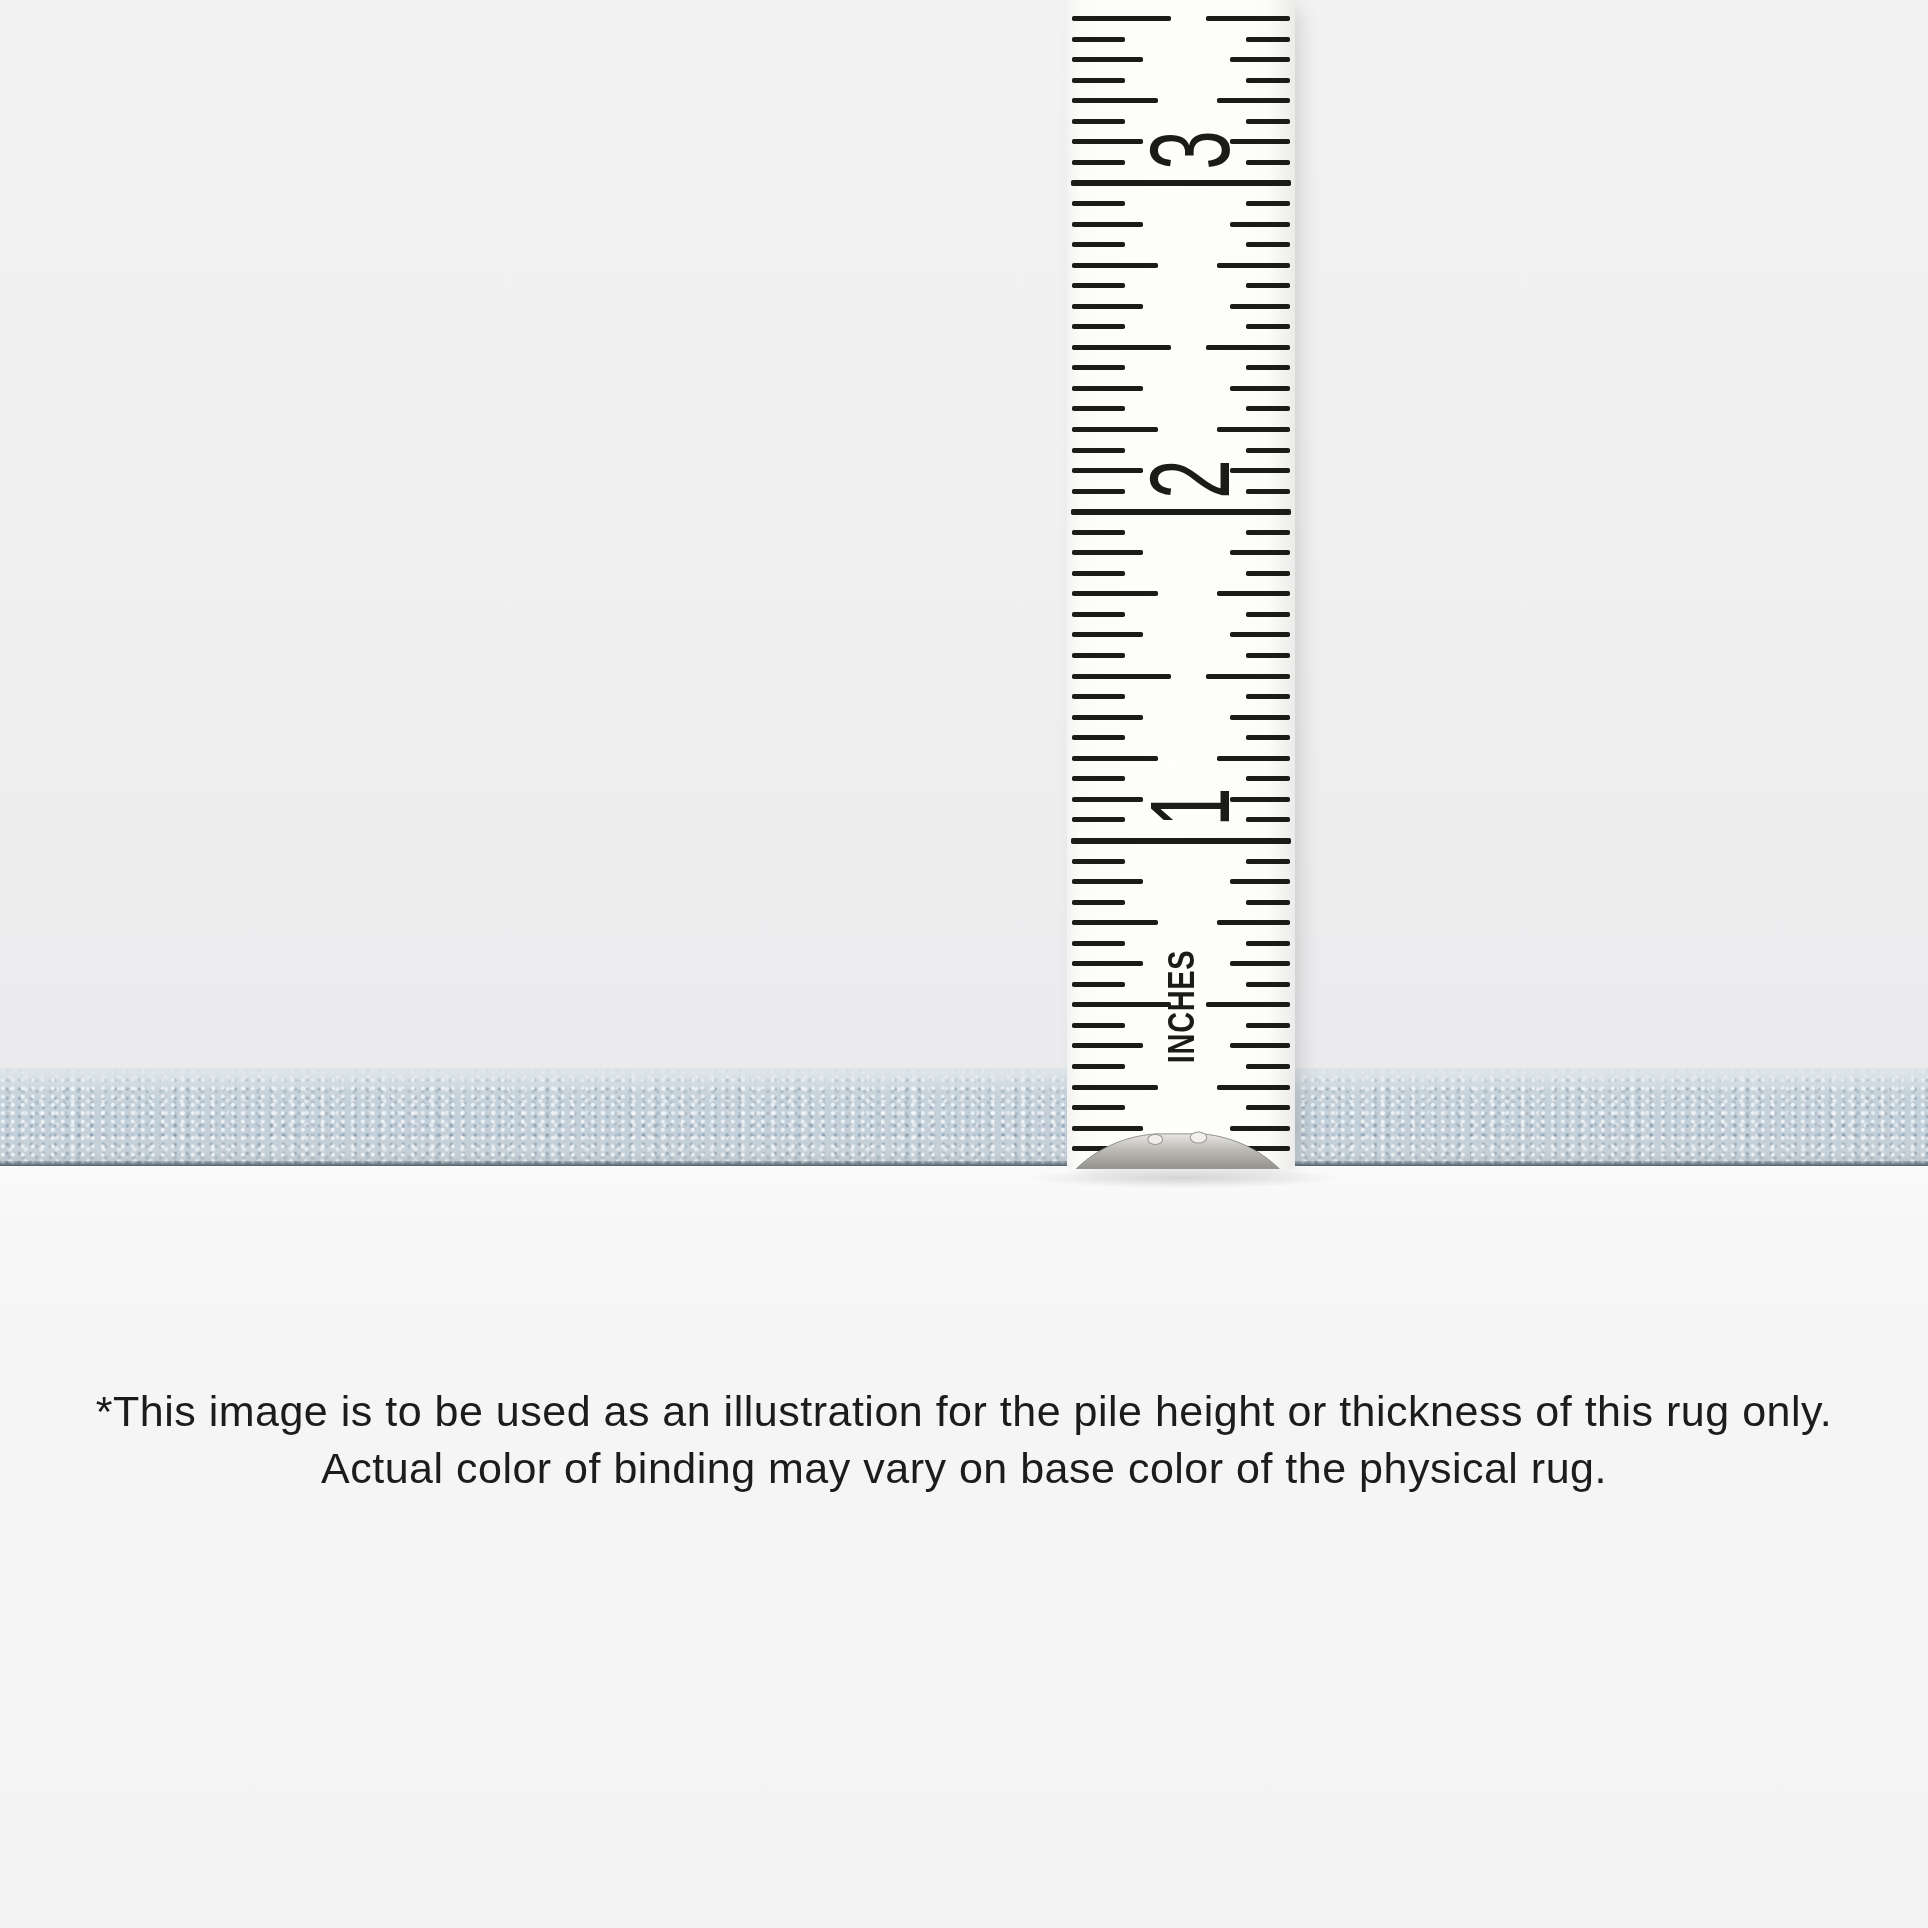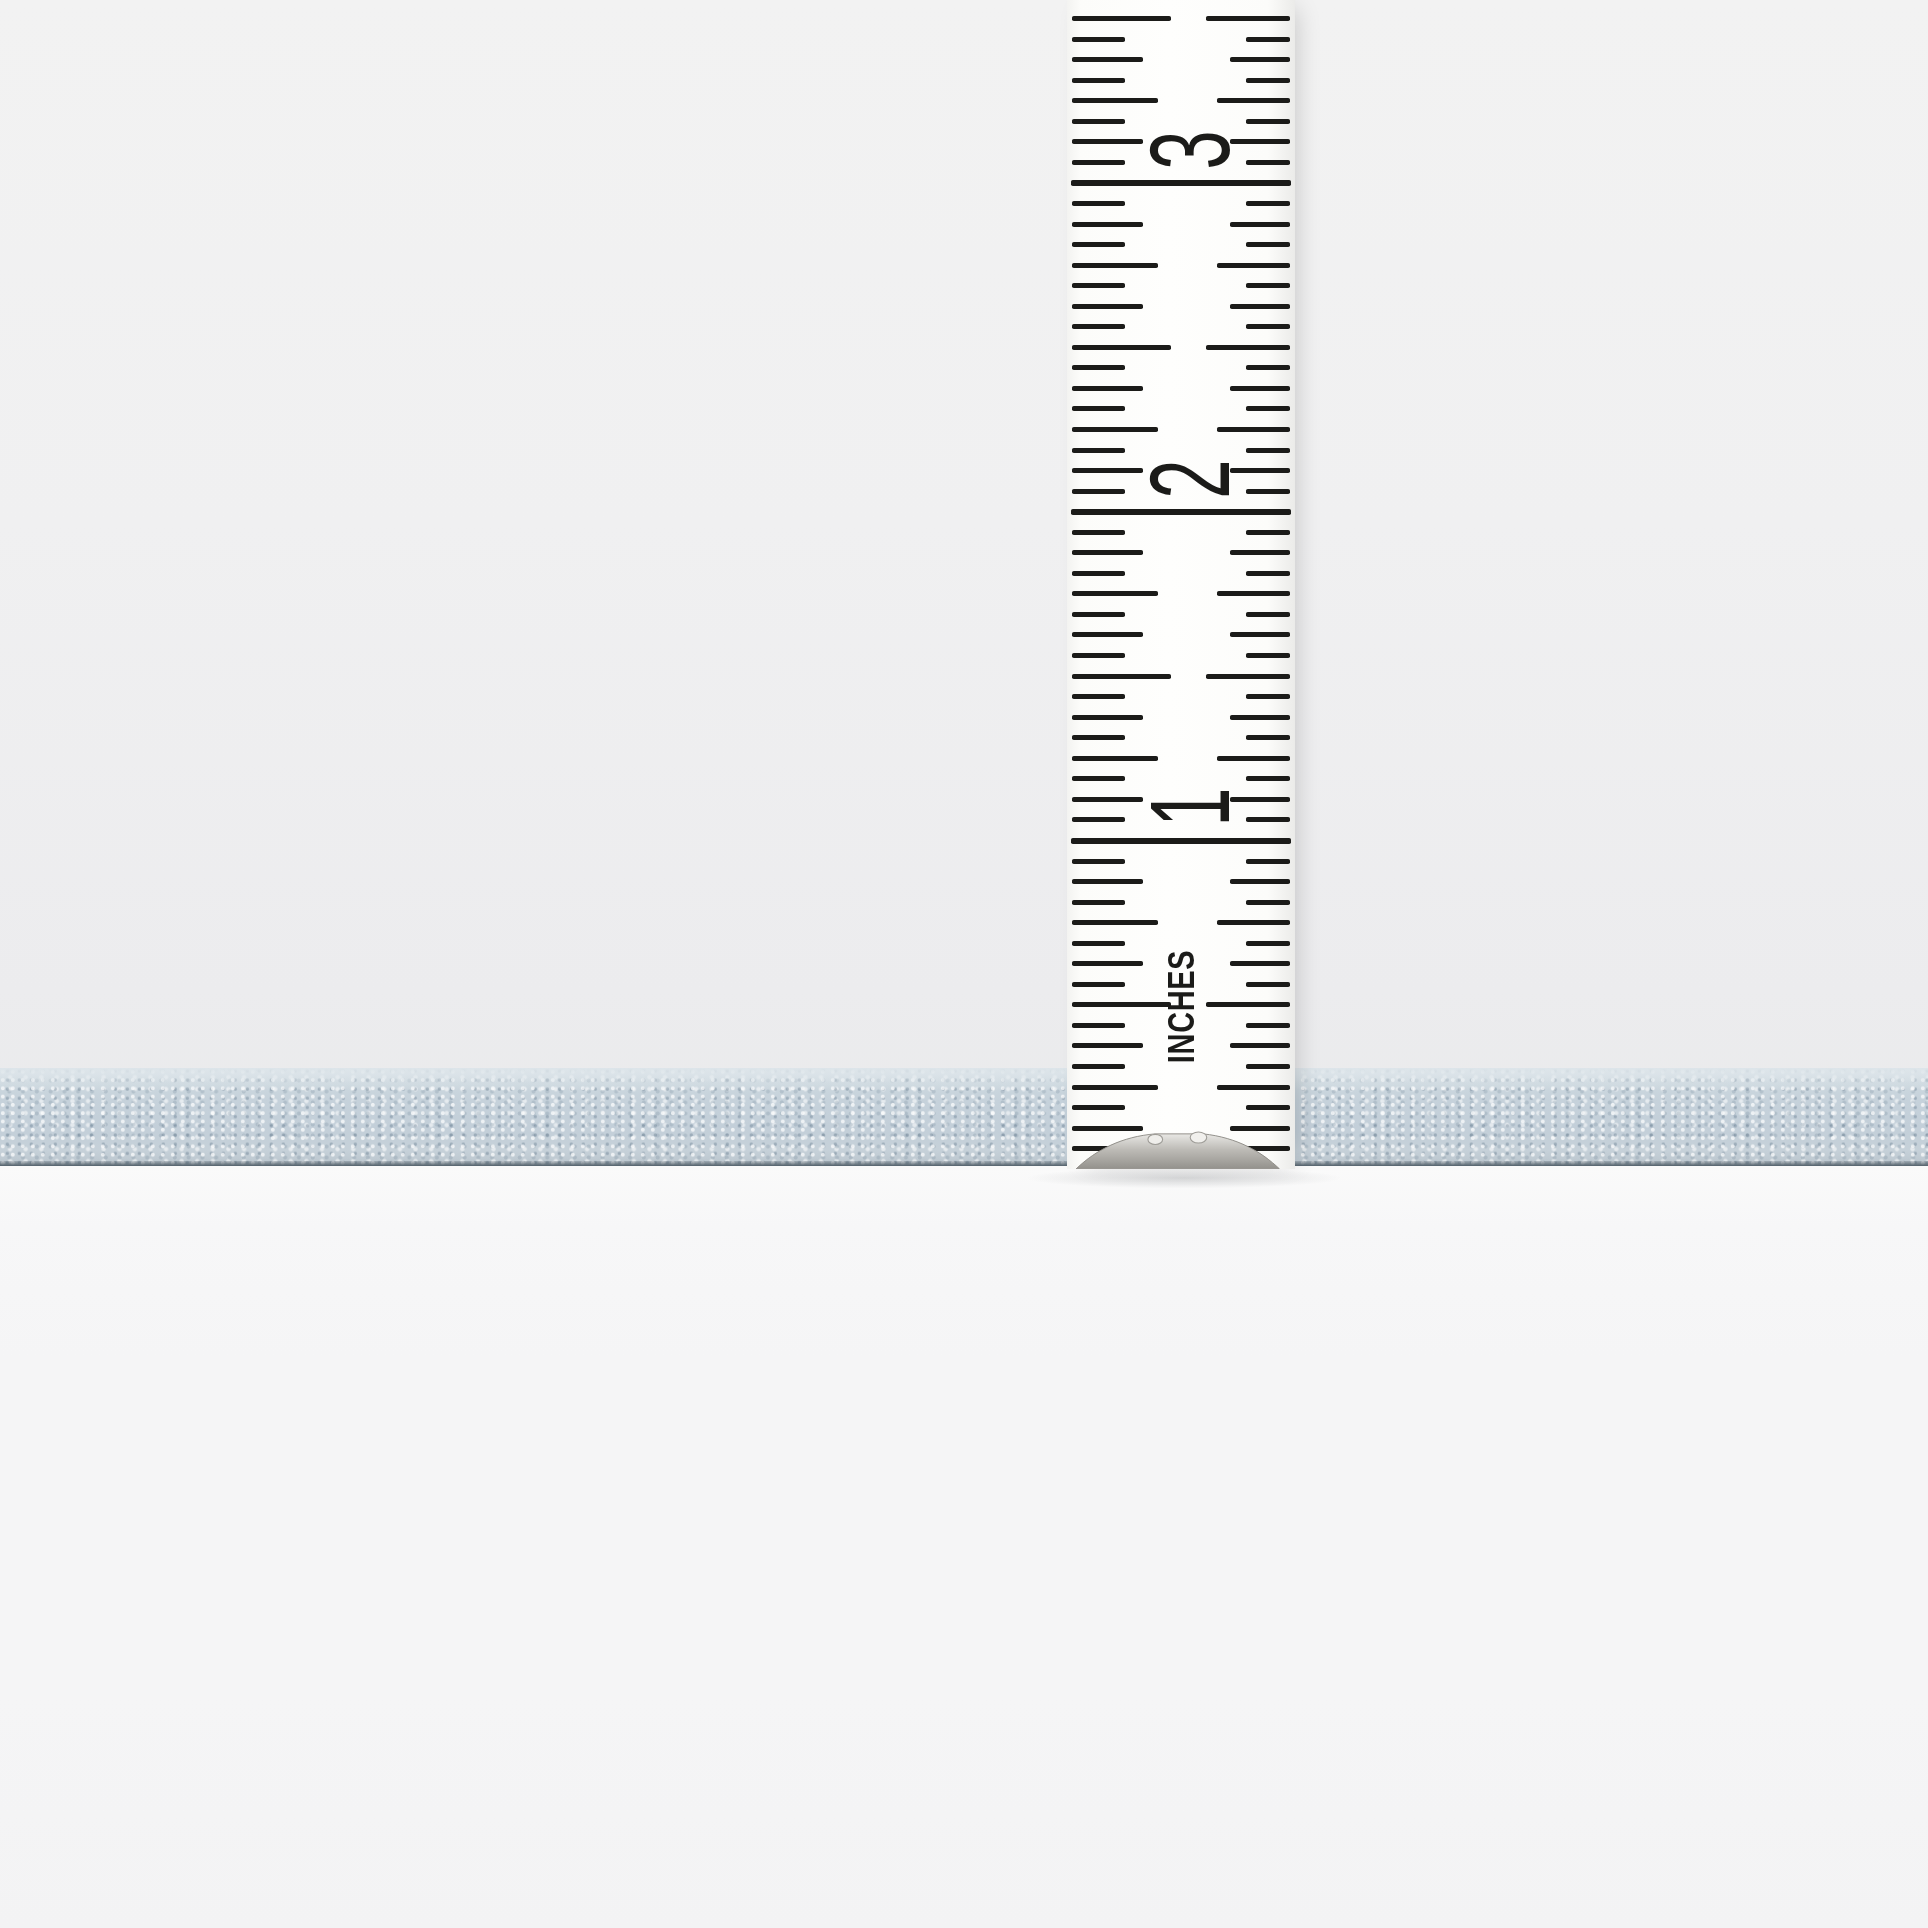--- a/index.html
+++ b/index.html
@@ -205,15 +205,17 @@
           <stop offset="1" stop-color="#93918c"></stop>
         </linearGradient>
       </defs>
       <path d="M10,42 C32,21 60,7 96,4 L148,4 C186,8 212,24 231,42 Z" fill="url(#mg)" stroke="#8b8984" stroke-width="1"></path>
       <ellipse cx="96" cy="10" rx="8" ry="5.5" fill="#efeeeb" stroke="#9e9c97" stroke-width="1.2"></ellipse>
       <ellipse cx="143" cy="8" rx="9" ry="6" fill="#f1f0ed" stroke="#9e9c97" stroke-width="1.2"></ellipse>
     </svg>
   </div>
 
   <div class="caption">
+    <div>*This image is to be used as an illustration for the pile height or thickness of this rug only.</div>
+    <div>Actual color of binding may vary on base color of the physical rug.</div>
   </div>
 </div>
 
 
 </body></html>

